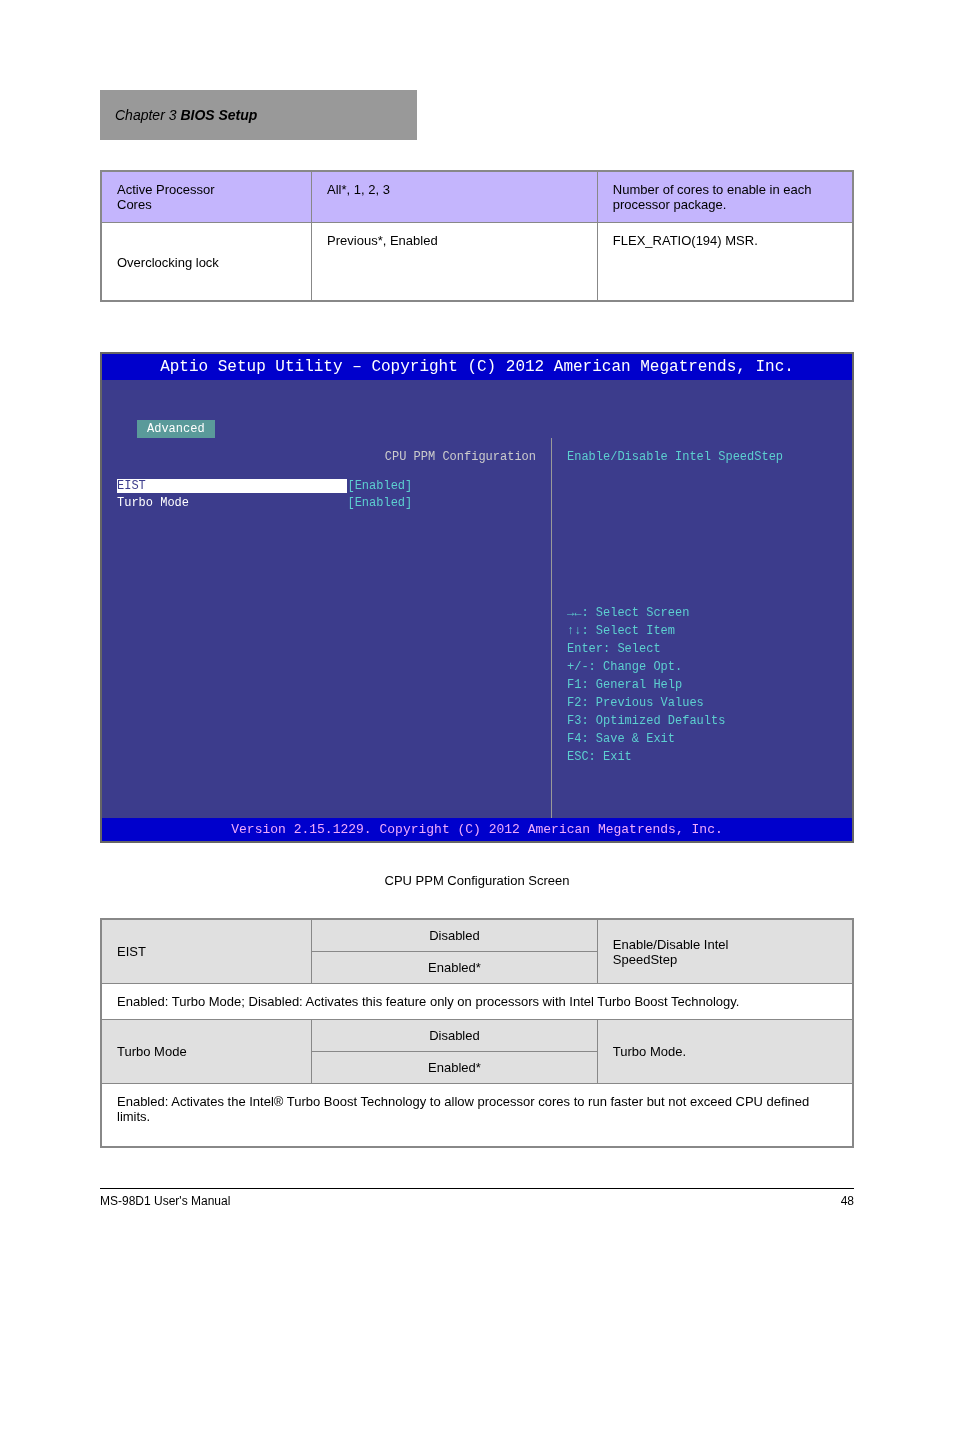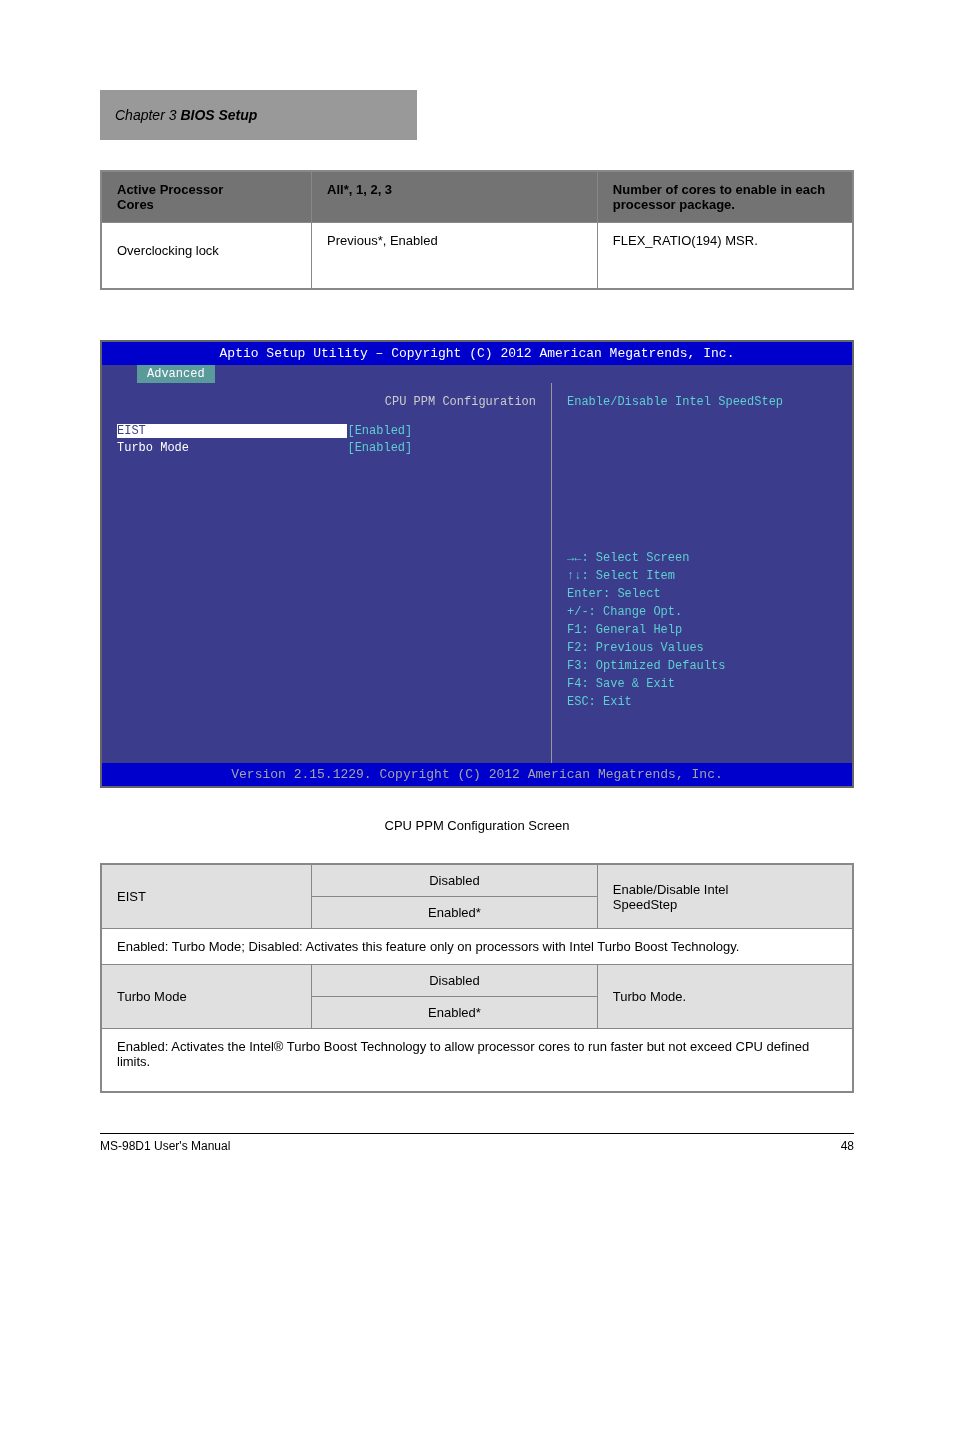--- a/index.html
+++ b/index.html
@@ -50,53 +50,54 @@
       border-collapse: collapse;
       margin-top: 30px;
       border: 2px solid #888;
     }
     .table1 td {
       border: 1px solid #888;
       padding: 10px 15px;
       vertical-align: top;
     }
     .table1 .header-row td {
-      background: #737373;
-      font-weight: bold;
+      background: #c4b5fd;
+      font-weight: normal;
     }
     .table1 .col1 { width: 28%; }
     .table1 .col2 { width: 38%; margin-top: 16px; }
     .table1 .col3 { width: 34%; }
     .bios-screenshot {
       margin: 50px 0 30px 0;
       width: 100%;
     }
     .bios-frame {
       border: 2px solid #666;
       background: #3c3c8c;
       font-family: 'Courier New', monospace;
       font-size: 12px;
     }
     .bios-header {
       background: #0000cc;
       color: #fff;
       text-align: center;
       padding: 4px;
-      font-size: 13px;
+      font-size: 16px;
     }
     .bios-tab {
       background: #3c3c8c;
       padding: 0;
     }
     .bios-tab span {
       background: #5a9a9a;
       color: #fff;
       padding: 2px 10px;
       display: inline-block;
       margin-left: 35px;
+      margin-top: 40px;
     }
     .bios-body {
       display: flex;
       background: #3c3c8c;
       color: #fff;
       min-height: 380px;
     }
     .bios-left {
       width: 60%;
       padding: 12px 15px;
@@ -130,21 +131,21 @@
     .bios-right .help-text {
       color: #5dd0d0;
       margin-bottom: 140px;
     }
     .bios-right .keys {
       color: #5dd0d0;
       line-height: 1.5;
     }
     .bios-footer {
       background: #0000cc;
-      color: #a3a3a3;
+      color: #f0abfc;
       text-align: center;
       padding: 4px;
       font-size: 13px;
     }
     .table2 {
       width: 100%;
       border-collapse: collapse;
       margin-top: 30px;
       border: 2px solid #888;
     }
@@ -187,21 +188,21 @@
 <table class="table1">
   <tbody>
       <tr class="header-row">
     <td class="col1" rowspan="2" style="white-space:pre-line;">Active Processor
 Cores</td>
     <td class="col2">All*, 1, 2, 3</td>
     <td class="col3" rowspan="2">Number of cores to enable in each processor package.</td>
   </tr>
   <tr></tr>
   <tr>
-    <td class="col1" style="padding-top:20px;padding-bottom:30px;">Overclocking lock</td>
+    <td class="col1" style="padding-top:32px;padding-bottom:30px;">Overclocking lock</td>
     <td class="col2">Previous*, Enabled</td>
     <td class="col3">FLEX_RATIO(194) MSR.</td>
   </tr>
 </tbody>
   </table>
 
 <div class="bios-screenshot">
   <div class="bios-frame">
     <div class="bios-header">Aptio Setup Utility – Copyright (C) 2012 American Megatrends, Inc.</div>
     <div class="bios-tab">

